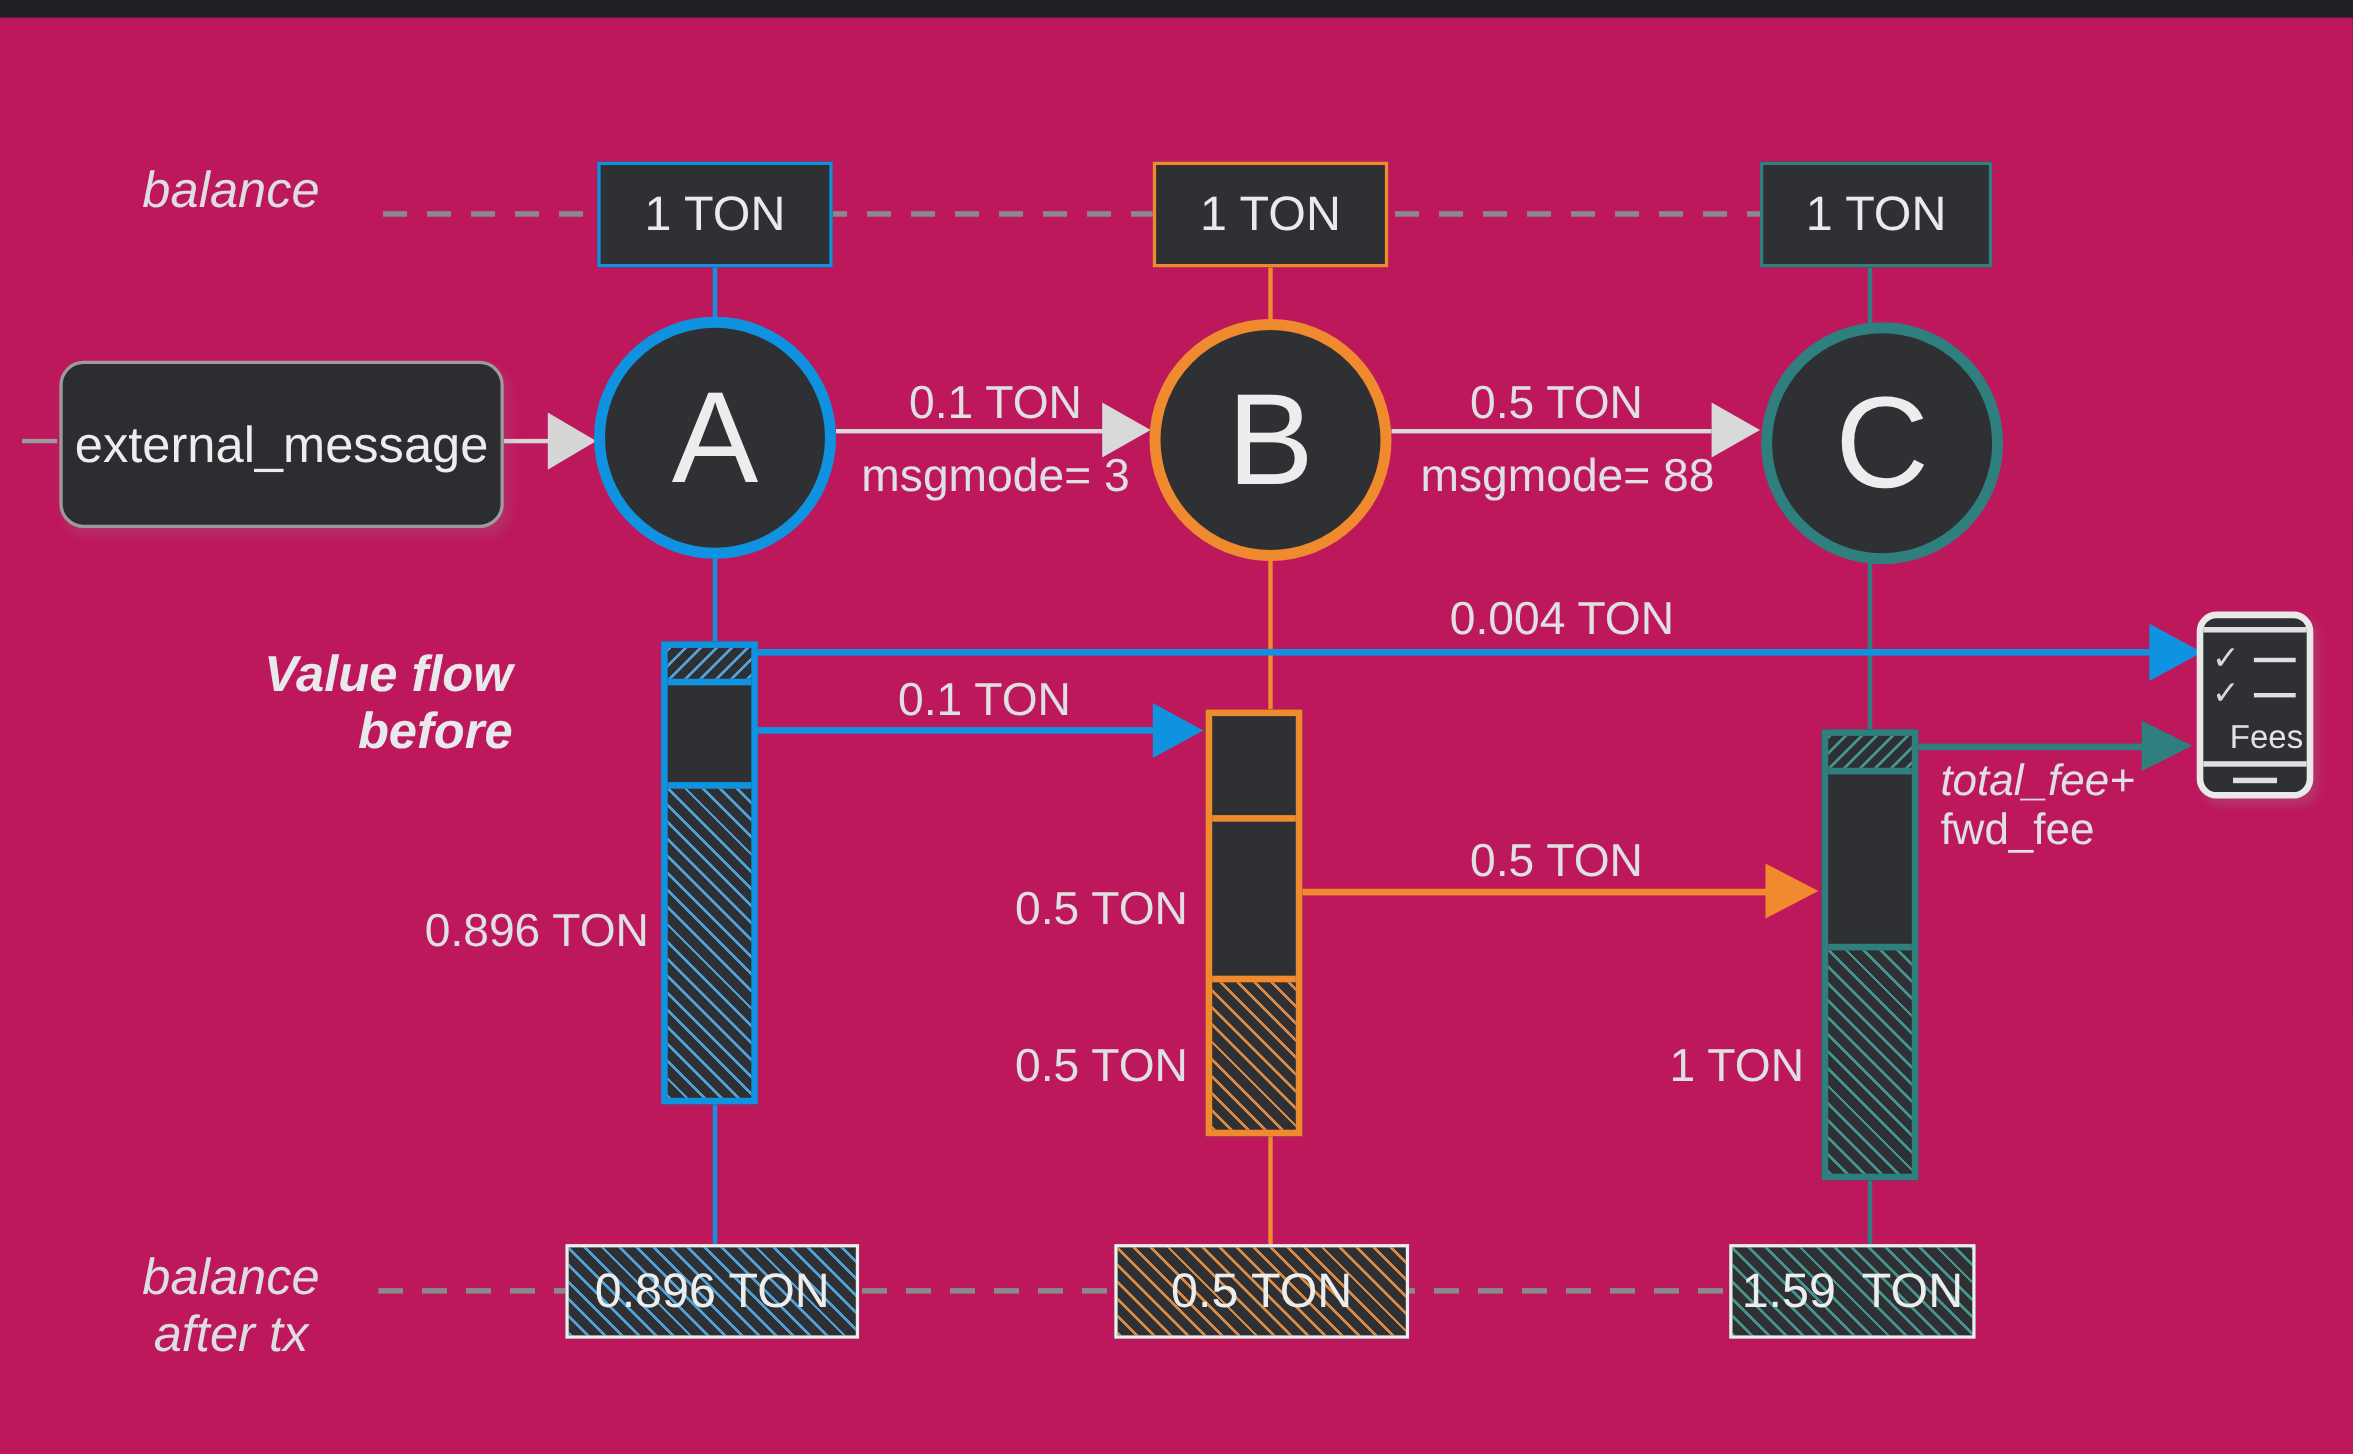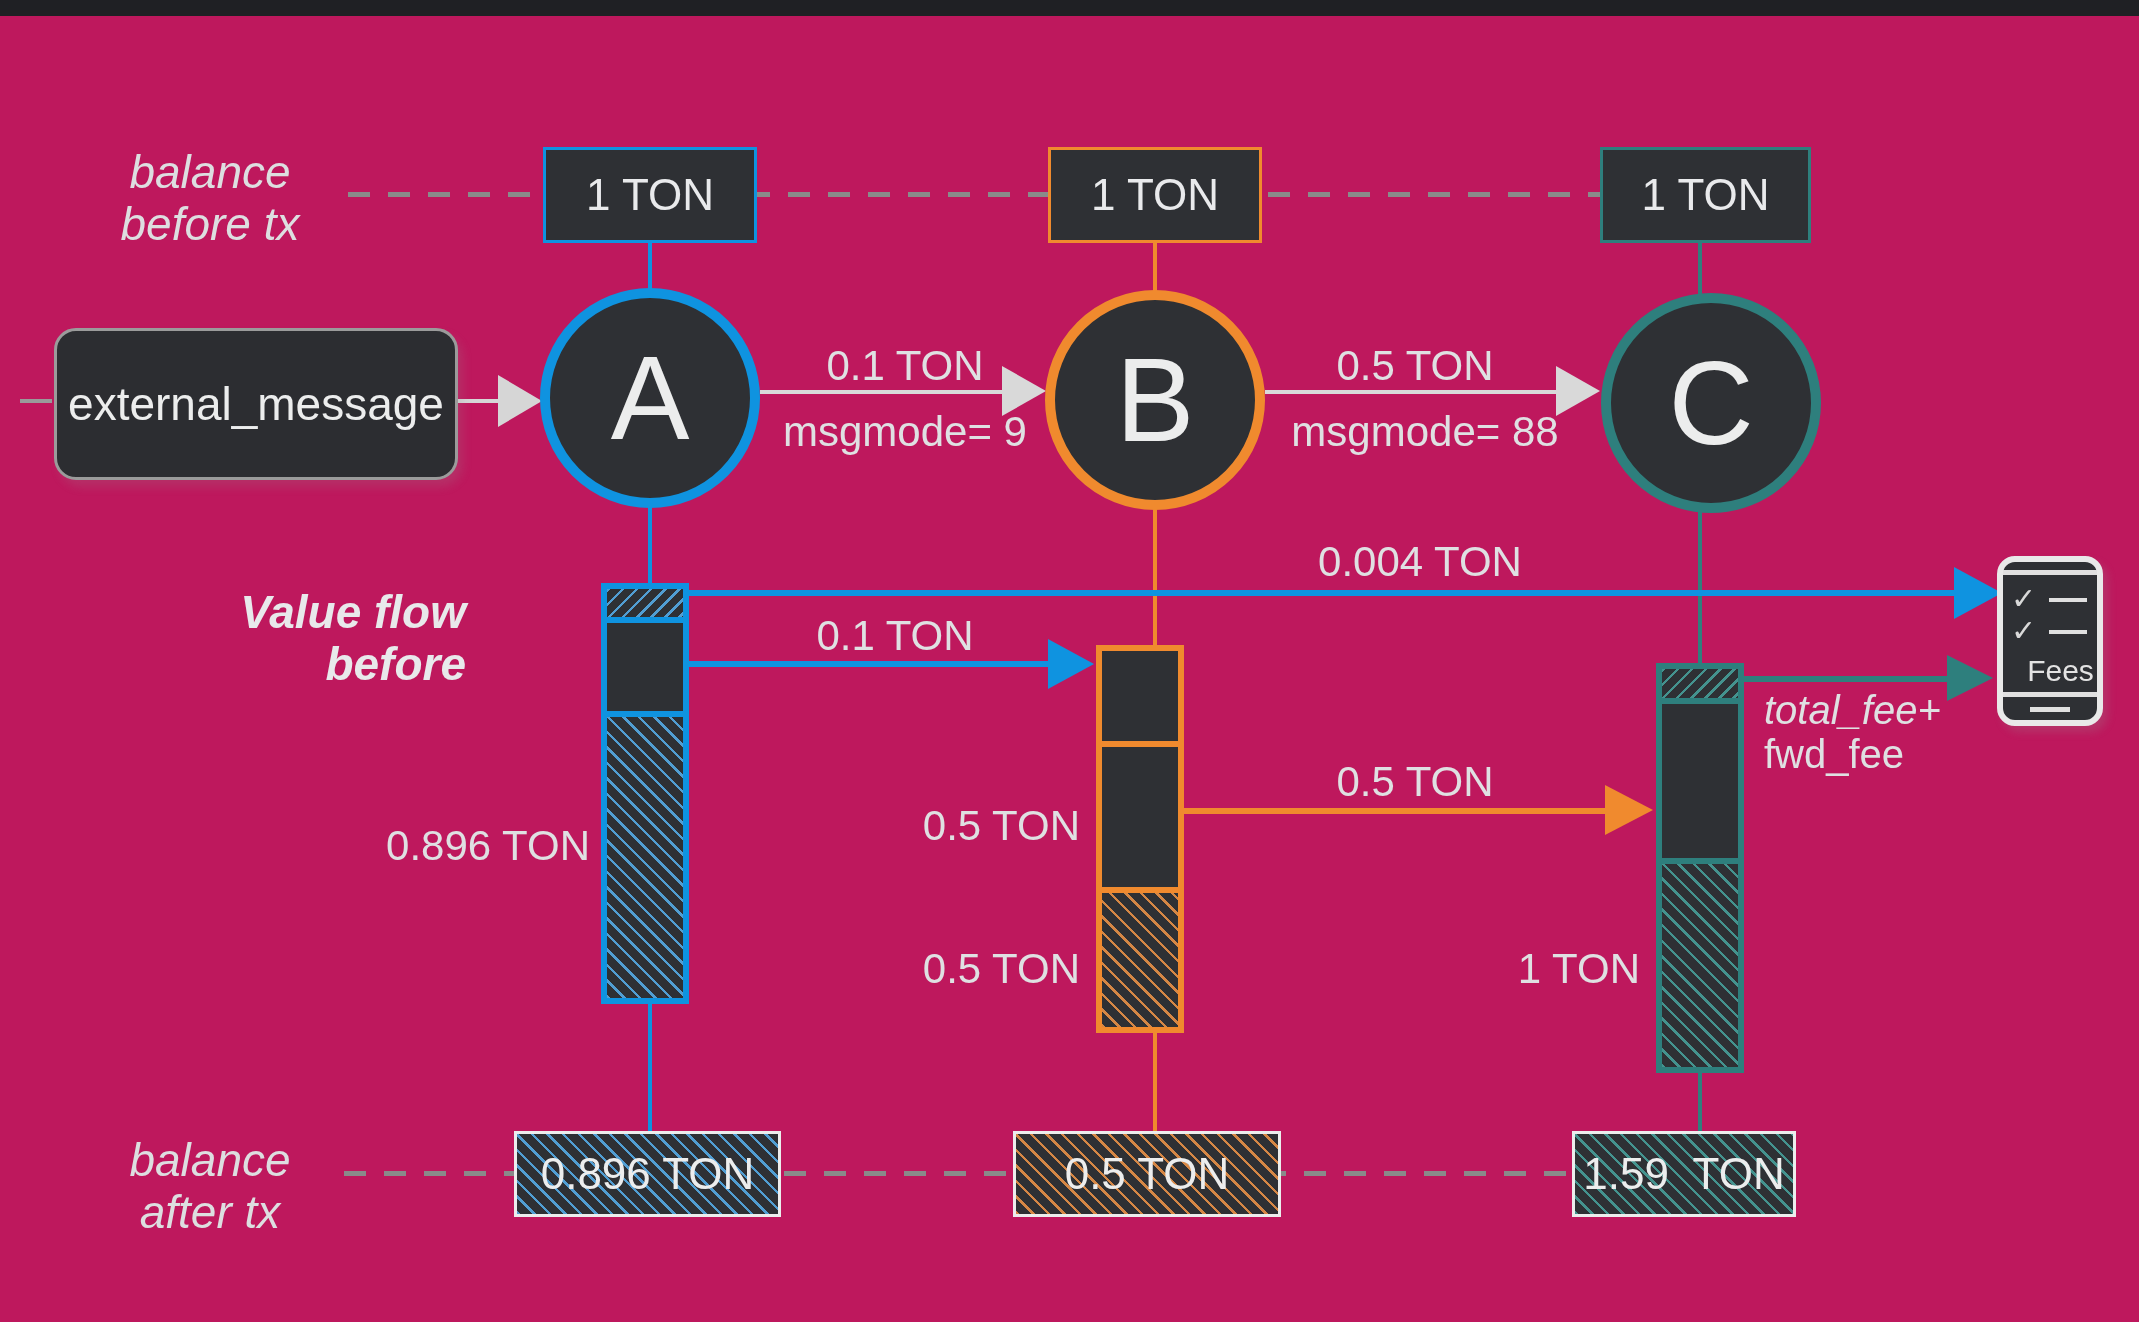--- a/index.html
+++ b/index.html
@@ -71,21 +71,20 @@
 </head>
 <body>
 
 <div class="stage">
 
   <div class="abs dash-h" style="left:348px;top:176px;width:1254px;"></div>
   <div class="abs dash-h" style="left:344px;top:1155px;width:1240px;"></div>
 
   <div class="abs lane-label" style="left:60px;top:130px;width:300px;">
     <div>balance</div>
-    <div>before tx</div>
   </div>
   <div class="abs lane-label" style="left:60px;top:1118px;width:300px;">
     <div>balance</div>
     <div>after tx</div>
   </div>
   <div class="abs vf-title" style="left:106px;top:570px;width:360px;">
     <div>Value flow</div>
     <div>before</div>
   </div>
 
@@ -124,21 +123,21 @@
   <div class="abs node" style="left:1045px;top:274px;border-color:#f08a2e;">
     <span>B</span>
   </div>
   <div class="abs node" style="left:1601px;top:277px;border-color:#2e7f7d;">
     <span>C</span>
   </div>
 
   <div class="abs line-h" style="left:760px;top:374px;width:246px;height:4px;background:#d9d9d9;"></div>
   <div class="abs head" style="left:1002px;top:350px;border-left:44px solid #d9d9d9;border-top:25px solid transparent;border-bottom:25px solid transparent;"></div>
   <div class="abs lbl" style="left:785px;top:326px;width:240px;">0.1 TON</div>
-  <div class="abs lbl" style="left:765px;top:392px;width:280px;">msgmode= 9</div>
+  <div class="abs lbl" style="left:765px;top:392px;width:280px;">msgmode= 3</div>
 
   <div class="abs line-h" style="left:1265px;top:374px;width:291px;height:4px;background:#d9d9d9;"></div>
   <div class="abs head" style="left:1556px;top:350px;border-left:44px solid #d9d9d9;border-top:25px solid transparent;border-bottom:25px solid transparent;"></div>
   <div class="abs lbl" style="left:1295px;top:326px;width:240px;">0.5 TON</div>
   <div class="abs lbl" style="left:1280px;top:392px;width:290px;">msgmode= 88</div>
 
   <div class="abs bar bar-blue" style="left:601px;top:567px;width:88px;height:421px;">
     <div class="seg hatch-blue-up" style="height:28px;"></div>
     <div class="segdiv c-blue"></div>
     <div class="seg" style="height:88px;"></div>

